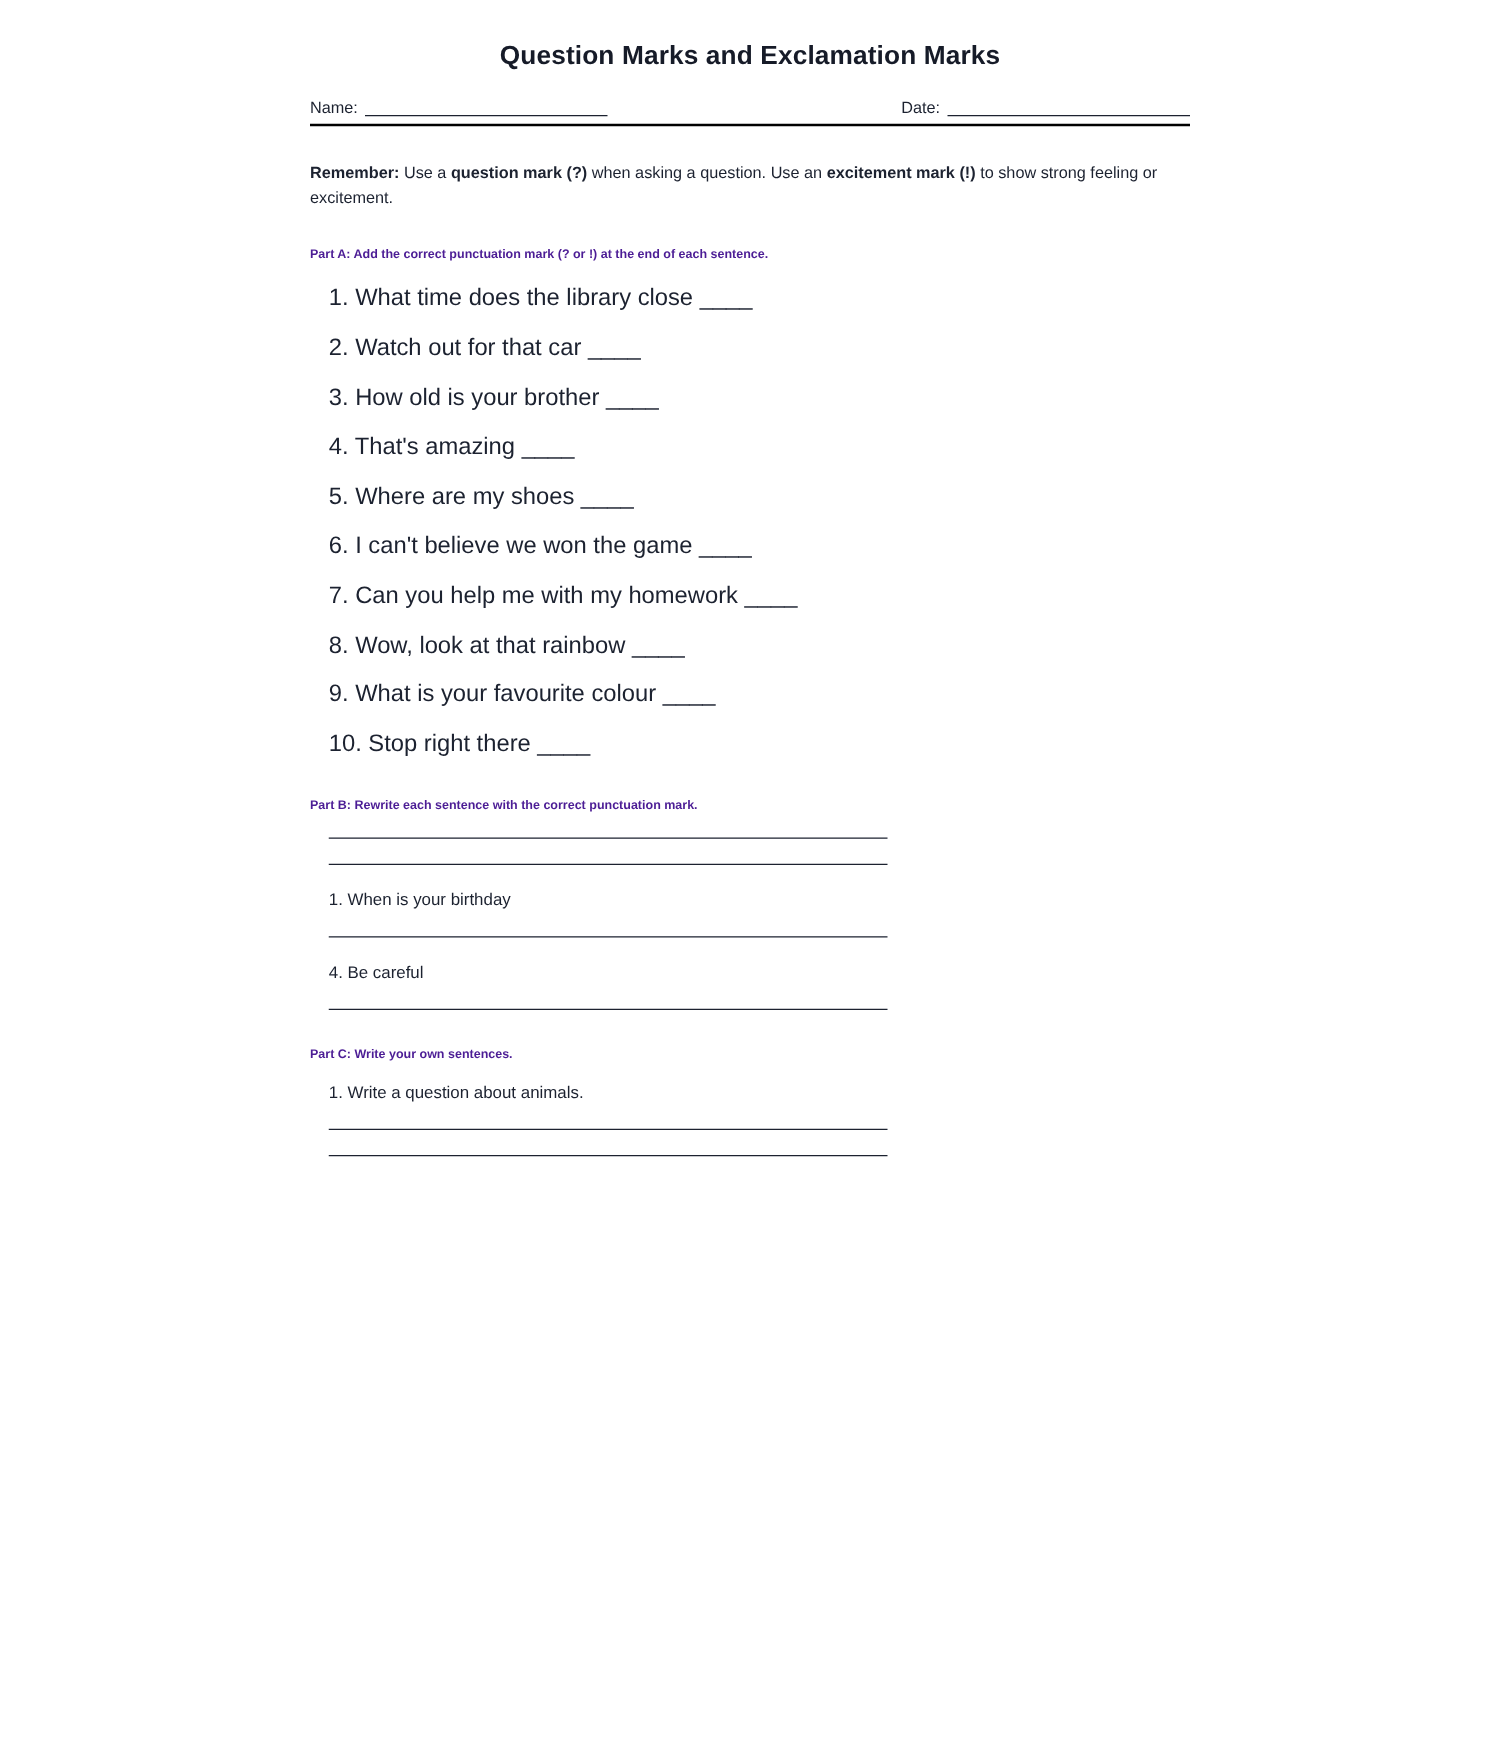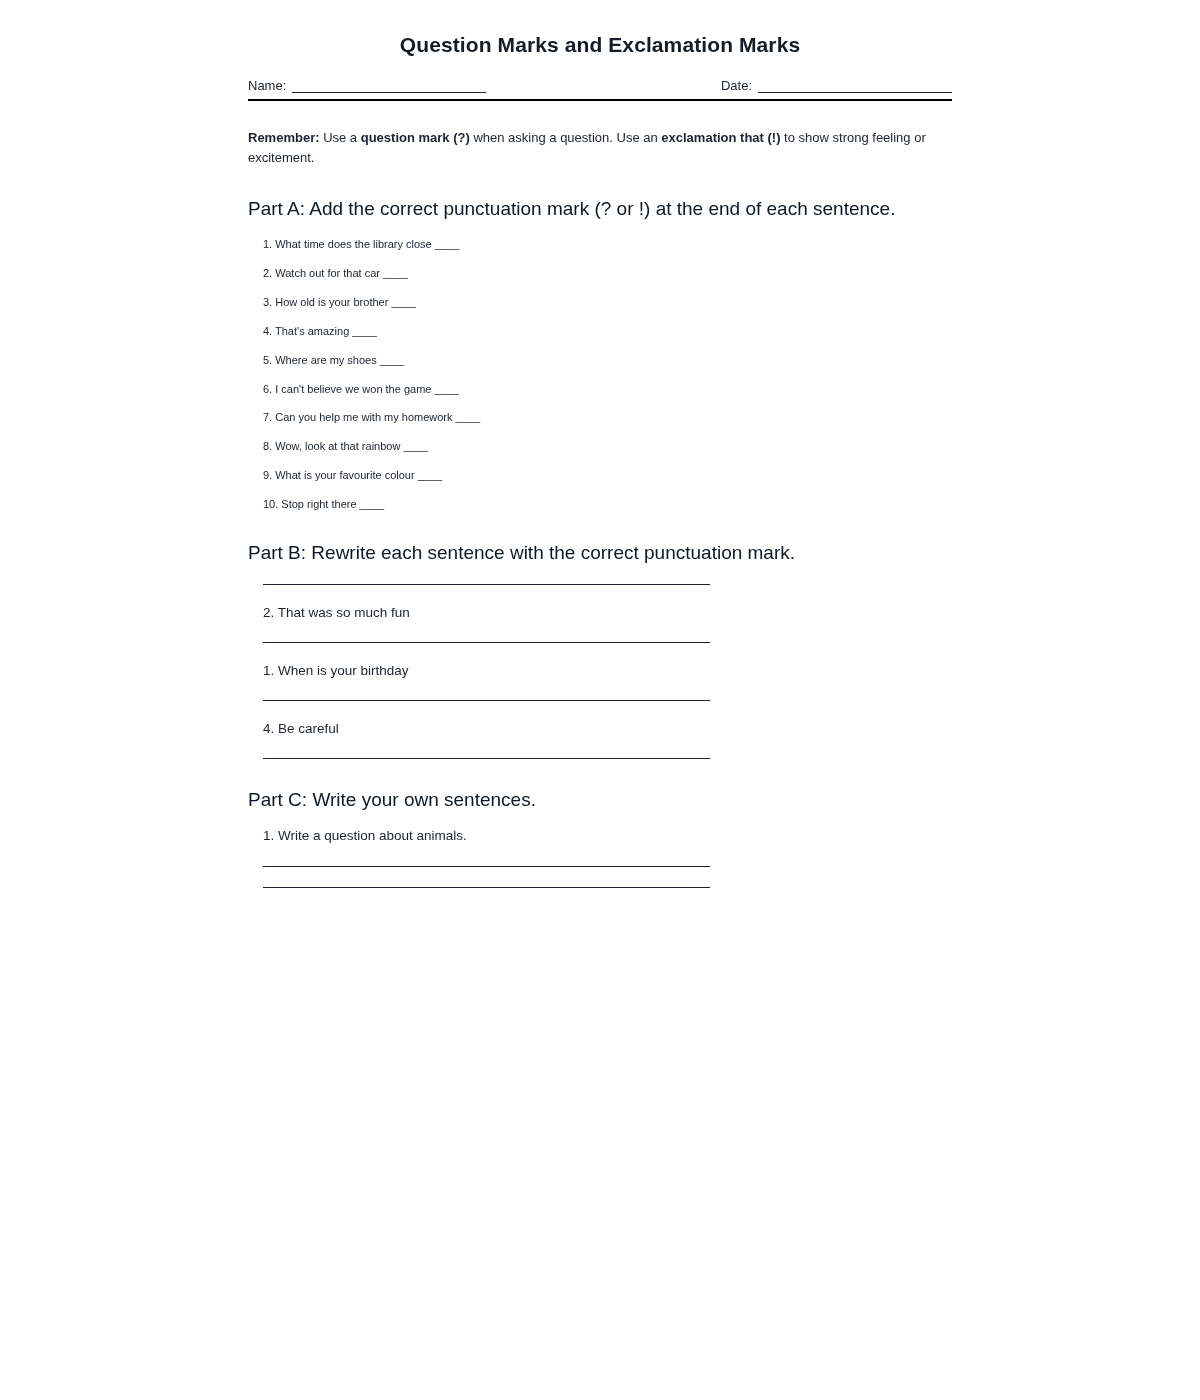--- a/index.html
+++ b/index.html
@@ -79,32 +79,32 @@
     font-size: 13px;
     line-height: 1.55;
     color: #1c2230;
     max-width: 690px;
   }
   .remember b { font-weight: bold; }
 
   
   .section-heading {
     margin-top: 30px;
-    font-size: 19px;
-    font-weight: normal;
-    color: #0f172a;
+    font-size: 10px;
+    font-weight: bold;
+    color: #4c1d95;
   }
 
   
   .qa-list {
     margin-top: 17px;
     padding-left: 15px;
   }
   .qa-item {
-    font-size: 11px;
+    font-size: 19px;
     line-height: 1.35;
     color: #1c2230;
     margin-bottom: 14px;
     white-space: pre;
   }
   .qa-item:last-child { margin-bottom: 16px; }
 
   
   .write-list {
     margin-top: 16px;
@@ -140,21 +140,21 @@
         <span class="field-rule"></span>
       </div>
       <div class="field field-date">
         <span class="field-label">Date:</span>
         <span class="field-rule"></span>
       </div>
     </div>
 
     <div class="header-divider"></div>
 
-    <p class="remember"><b>Remember:</b><span> Use a </span><b>question mark (?)</b><span> when asking a question. Use an </span><b>exclamation that (!)</b><span> to show strong feeling or excitement.</span></p>
+    <p class="remember"><b>Remember:</b><span> Use a </span><b>question mark (?)</b><span> when asking a question. Use an </span><b>excitement mark (!)</b><span> to show strong feeling or excitement.</span></p>
 
     <div class="section-heading">Part A: Add the correct punctuation mark (? or !) at the end of each sentence.</div>
 
     <div class="qa-list">
       <div class="qa-item">1. What time does the library close ____</div>
       <div class="qa-item">2. Watch out for that car ____</div>
       <div class="qa-item">3. How old is your brother ____</div>
       <div class="qa-item">4. That's amazing ____</div>
       <div class="qa-item">5. Where are my shoes ____</div>
       <div class="qa-item">6. I can't believe we won the game ____</div>
@@ -164,21 +164,20 @@
       <div class="qa-item">10. Stop right there ____</div>
     </div>
 
     <div class="section-heading">Part B: Rewrite each sentence with the correct punctuation mark.</div>
 
     <div class="write-list">
       <div class="write-item">
         <div class="write-rule"></div>
       </div>
       <div class="write-item">
-        <div class="write-prompt">2. That was so much fun</div>
         <div class="write-rule"></div>
       </div>
       <div class="write-item">
         <div class="write-prompt">1. When is your birthday</div>
         <div class="write-rule"></div>
       </div>
       <div class="write-item">
         <div class="write-prompt">4. Be careful</div>
         <div class="write-rule"></div>
       </div>

